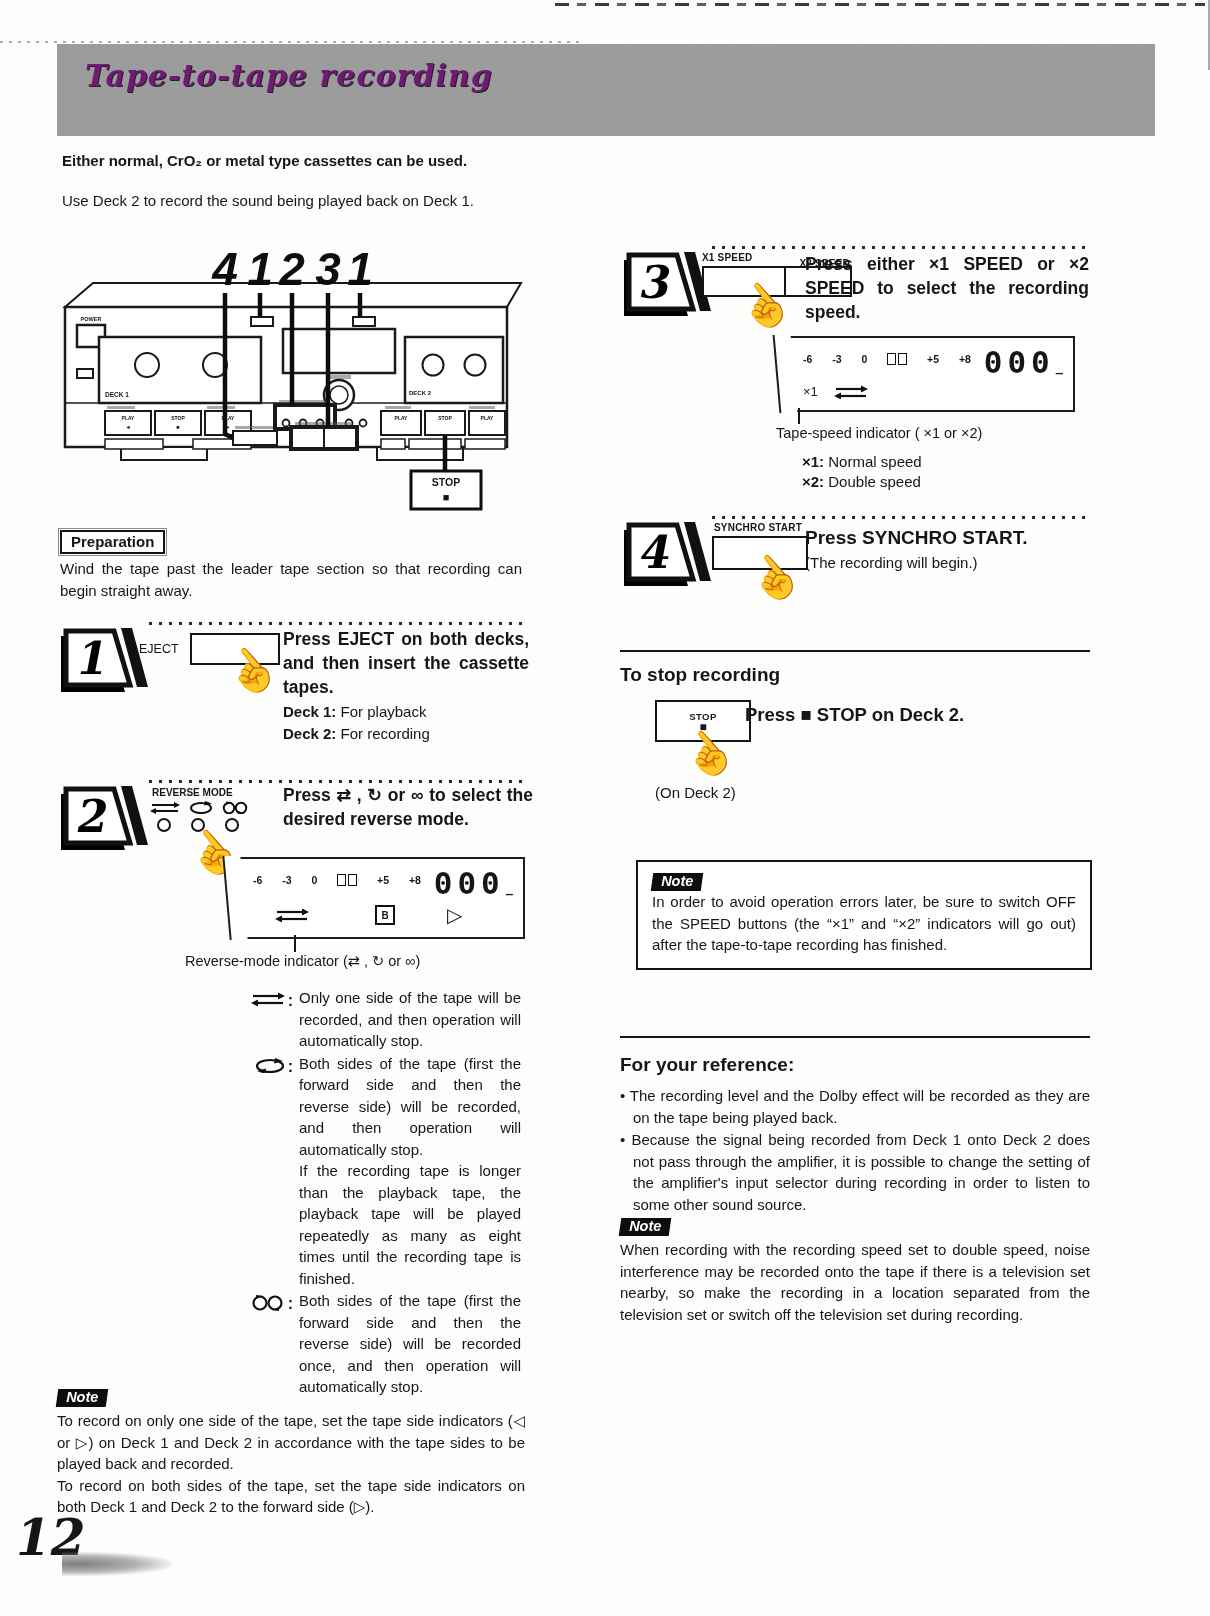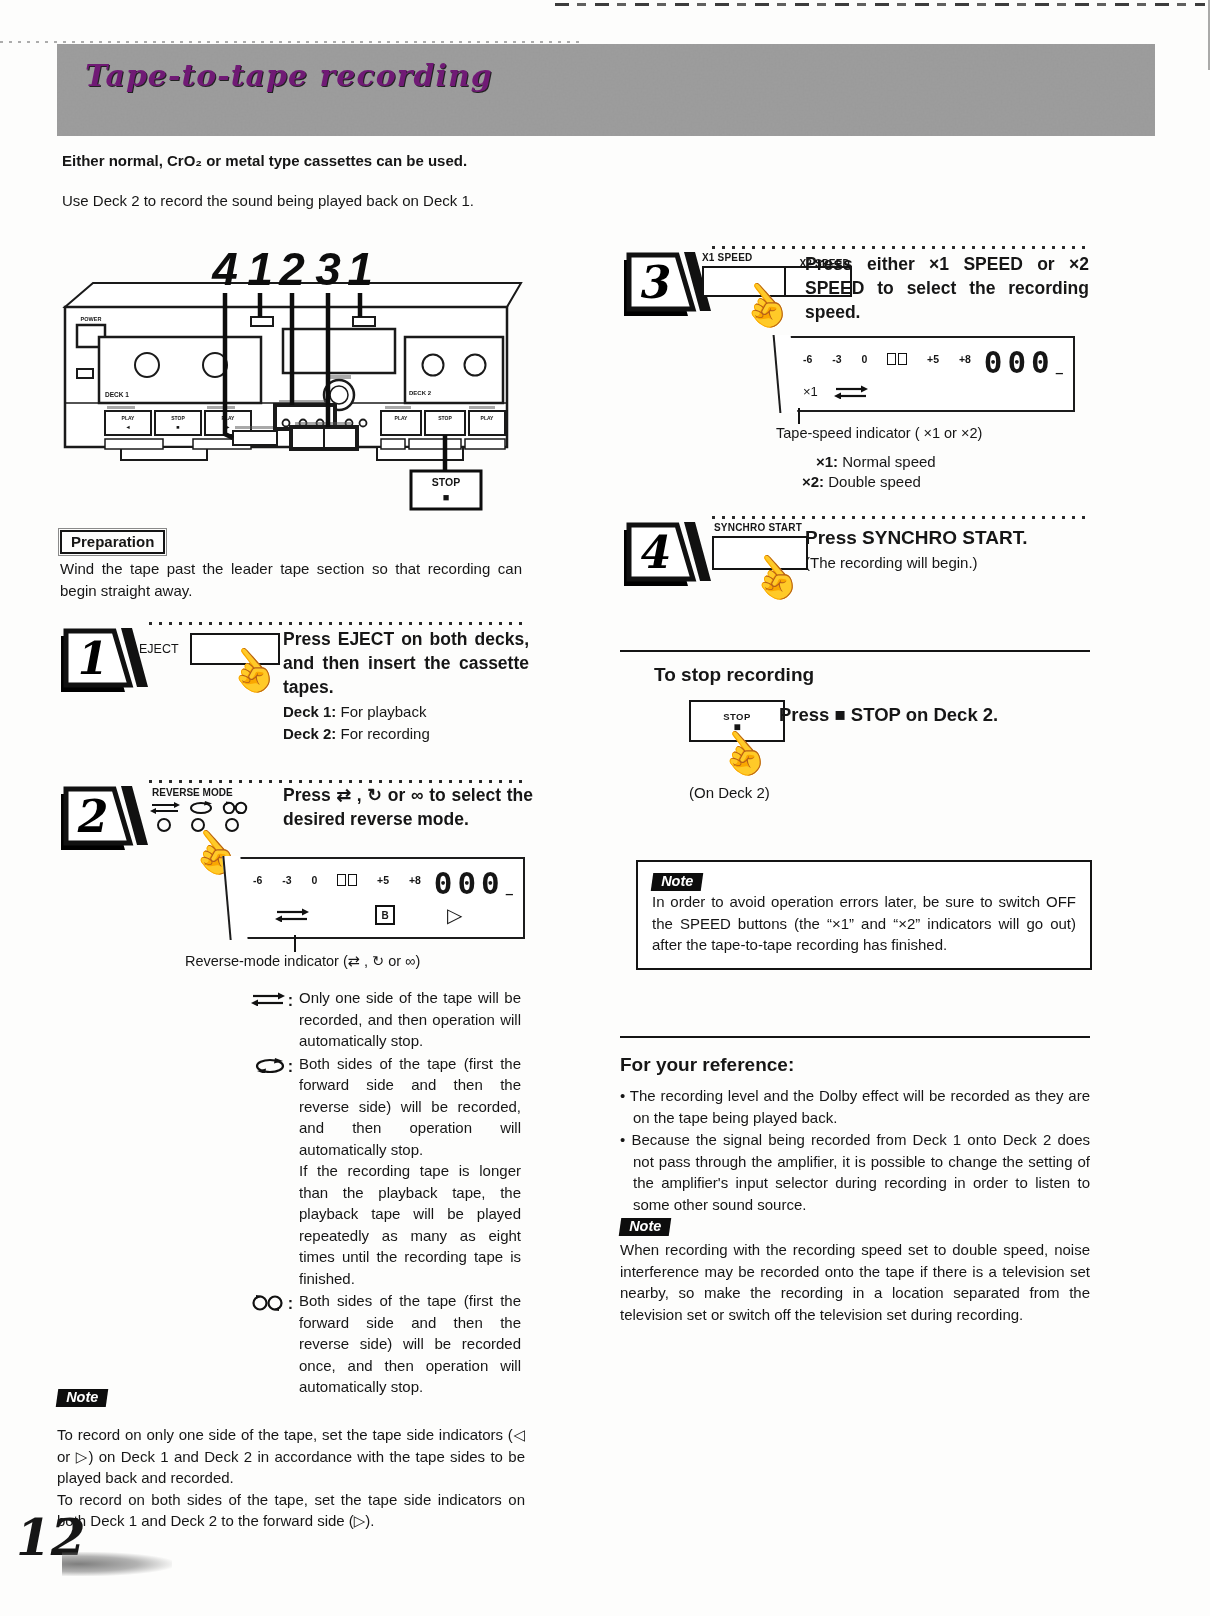--- a/index.html
+++ b/index.html
@@ -348,21 +348,21 @@
             <polygon points="28,16 21,15 28,12" fill="#111"></polygon>
         </svg>
       </span>
       <div class="mtxt">Both sides of the tape (first the forward side and then the reverse side) will be recorded once, and then operation will automatically stop.</div>
     </div>
   </div>
 </div>
 
 <div class="abs" style="left:57px;top:1388px;width:468px;">
   <span class="badge"><span>Note</span></span>
-  <div class="body-text just" style="margin-top:17px;">To record on only one side of the tape, set the tape side indicators (◁ or ▷) on Deck 1 and Deck 2 in accordance with the tape sides to be played back and recorded.</div>
+  <div class="body-text just" style="margin-top:3px;">To record on only one side of the tape, set the tape side indicators (◁ or ▷) on Deck 1 and Deck 2 in accordance with the tape sides to be played back and recorded.</div>
   <div class="body-text just">To record on both sides of the tape, set the tape side indicators on both Deck 1 and Deck 2 to the forward side (▷).</div>
 </div>
 
 <div class="pagenum">12</div>
 <div class="smudge"></div>
 
 <div class="abs" style="left:620px;top:238px;width:472px;height:260px;">
   <div class="dotline" style="left:92px;right:0;top:8px;"></div>
   <svg class="plate" style="left:0;top:11px;" viewBox="0 0 96 72">
     <path d="M4,11 L52,11 L68,67 L4,67 Z" fill="#000"></path>
@@ -399,21 +399,21 @@
       <svg width="34" height="14" style="margin-left:16px;">
         <line x1="2" y1="4" x2="27" y2="4" stroke="#111" stroke-width="2.2"></line>
           <polygon points="27,0.5 34,4 27,7.5" fill="#111"></polygon>
         <line x1="7" y1="11" x2="32" y2="11" stroke="#111" stroke-width="2.2"></line>
           <polygon points="7,7.5 0,11 7,14.5" fill="#111"></polygon>
       </svg>
     </div>
   </div>
   <div class="conn" style="left:178px;top:170px;height:16px;"></div>
   <div class="caption" style="left:156px;top:187px;">Tape-speed indicator ( ×1 or ×2)</div>
-  <div class="sub-line" style="left:196px;top:215px;">
+  <div class="sub-line" style="left:182px;top:215px;">
     <span class="b">×1:</span>&nbsp;<span>Normal speed</span>
   </div>
   <div class="sub-line" style="left:182px;top:235px;">
     <span class="b">×2:</span>&nbsp;<span>Double speed</span>
   </div>
 </div>
 
 <div class="abs" style="left:620px;top:510px;width:472px;height:130px;">
   <div class="dotline" style="left:92px;right:0;top:6px;"></div>
   <svg class="plate" style="left:0;top:9px;" viewBox="0 0 96 72">
@@ -424,21 +424,21 @@
   </svg>
   <span class="mini-label" style="left:92px;top:12px;width:92px;text-align:center;">SYNCHRO START</span>
   <div class="obtn" style="left:92px;top:26px;width:92px;height:30px;"></div>
   <span class="hand" style="left:128px;top:48px;">☝</span>
   <div class="step-title" style="left:185px;top:16px;width:286px;font-size:19px;text-align:left;">Press SYNCHRO START.</div>
   <div class="sub-line" style="left:185px;top:44px;">(The recording will begin.)</div>
 </div>
 
 <div class="hr" style="left:620px;top:650px;width:470px;"></div>
 
-<div class="abs" style="left:654px;top:664px;width:470px;height:160px;">
+<div class="abs" style="left:620px;top:664px;width:470px;height:160px;">
   <div class="h2" style="left:0;top:0;">To stop recording</div>
   <div class="stop-btn" style="left:35px;top:36px;">
     <span class="sl">STOP</span>
     <span class="sq">■</span>
   </div>
   <span class="hand" style="left:62px;top:70px;">☝</span>
   <div class="abs b" style="left:125px;top:40px;font-size:18.5px;">Press ■ STOP on Deck 2.</div>
   <div class="sub-line" style="left:35px;top:120px;">(On Deck 2)</div>
 </div>
 

